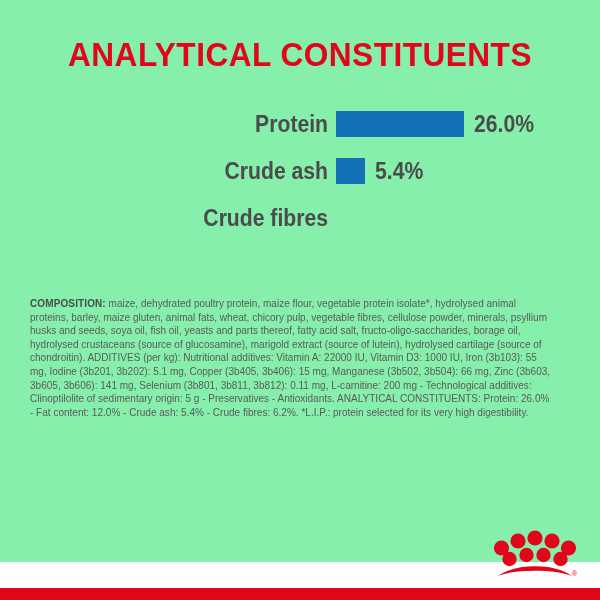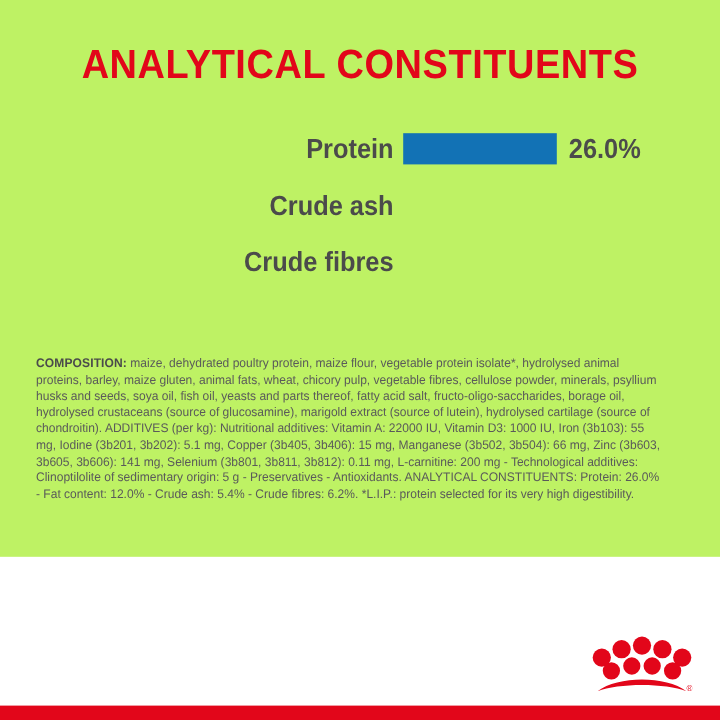--- a/index.html
+++ b/index.html
@@ -11,22 +11,22 @@
     height: 600px;
     background: #ffffff;
     font-family: "Liberation Sans", sans-serif;
     overflow: hidden;
     position: relative;
   }
 
   .page {
     position: relative;
     width: 600px;
-    height: 464px;
-    background: #bef264;
+    height: 562px;
+    background: #86efac;
   }
 
   
   .title {
     position: absolute;
     top: 34px;
     left: 0;
     width: 600px;
     text-align: center;
     color: #e2061a;
@@ -144,20 +144,24 @@
       <div class="bar-label">Protein</div>
       <div class="bar-track">
         <span class="bar-fill" id="bar-0" style="width: 128px;"></span>
         <span class="bar-value">26.0%</span>
       </div>
     </div>
 
 
     <div class="bar-row">
       <div class="bar-label">Crude ash</div>
+      <div class="bar-track">
+        <span class="bar-fill" id="bar-2" style="width: 29px;"></span>
+        <span class="bar-value">5.4%</span>
+      </div>
     </div>
 
     <div class="bar-row">
       <div class="bar-label">Crude fibres</div>
     </div>
 
   </div>
 
   <div class="composition"><span class="lead">COMPOSITION:</span><span> maize, dehydrated poultry protein, maize flour, vegetable protein isolate*, hydrolysed animal proteins, barley, maize gluten, animal fats, wheat, chicory pulp, vegetable fibres, cellulose powder, minerals, psyllium husks and seeds, soya oil, fish oil, yeasts and parts thereof, fatty acid salt, fructo-oligo-saccharides, borage oil, hydrolysed crustaceans (source of glucosamine), marigold extract (source of lutein), hydrolysed cartilage (source of chondroitin). ADDITIVES (per kg): Nutritional additives: Vitamin A: 22000 IU, Vitamin D3: 1000 IU, Iron (3b103): 55 mg, Iodine (3b201, 3b202): 5.1 mg, Copper (3b405, 3b406): 15 mg, Manganese (3b502, 3b504): 66 mg, Zinc (3b603, 3b605, 3b606): 141 mg, Selenium (3b801, 3b811, 3b812): 0.11 mg, L-carnitine: 200 mg - Technological additives: Clinoptilolite of sedimentary origin: 5 g - Preservatives - Antioxidants. ANALYTICAL CONSTITUENTS: Protein: 26.0% - Fat content: 12.0% - Crude ash: 5.4% - Crude fibres: 6.2%. *L.I.P.: protein selected for its very high digestibility.</span></div>
 

